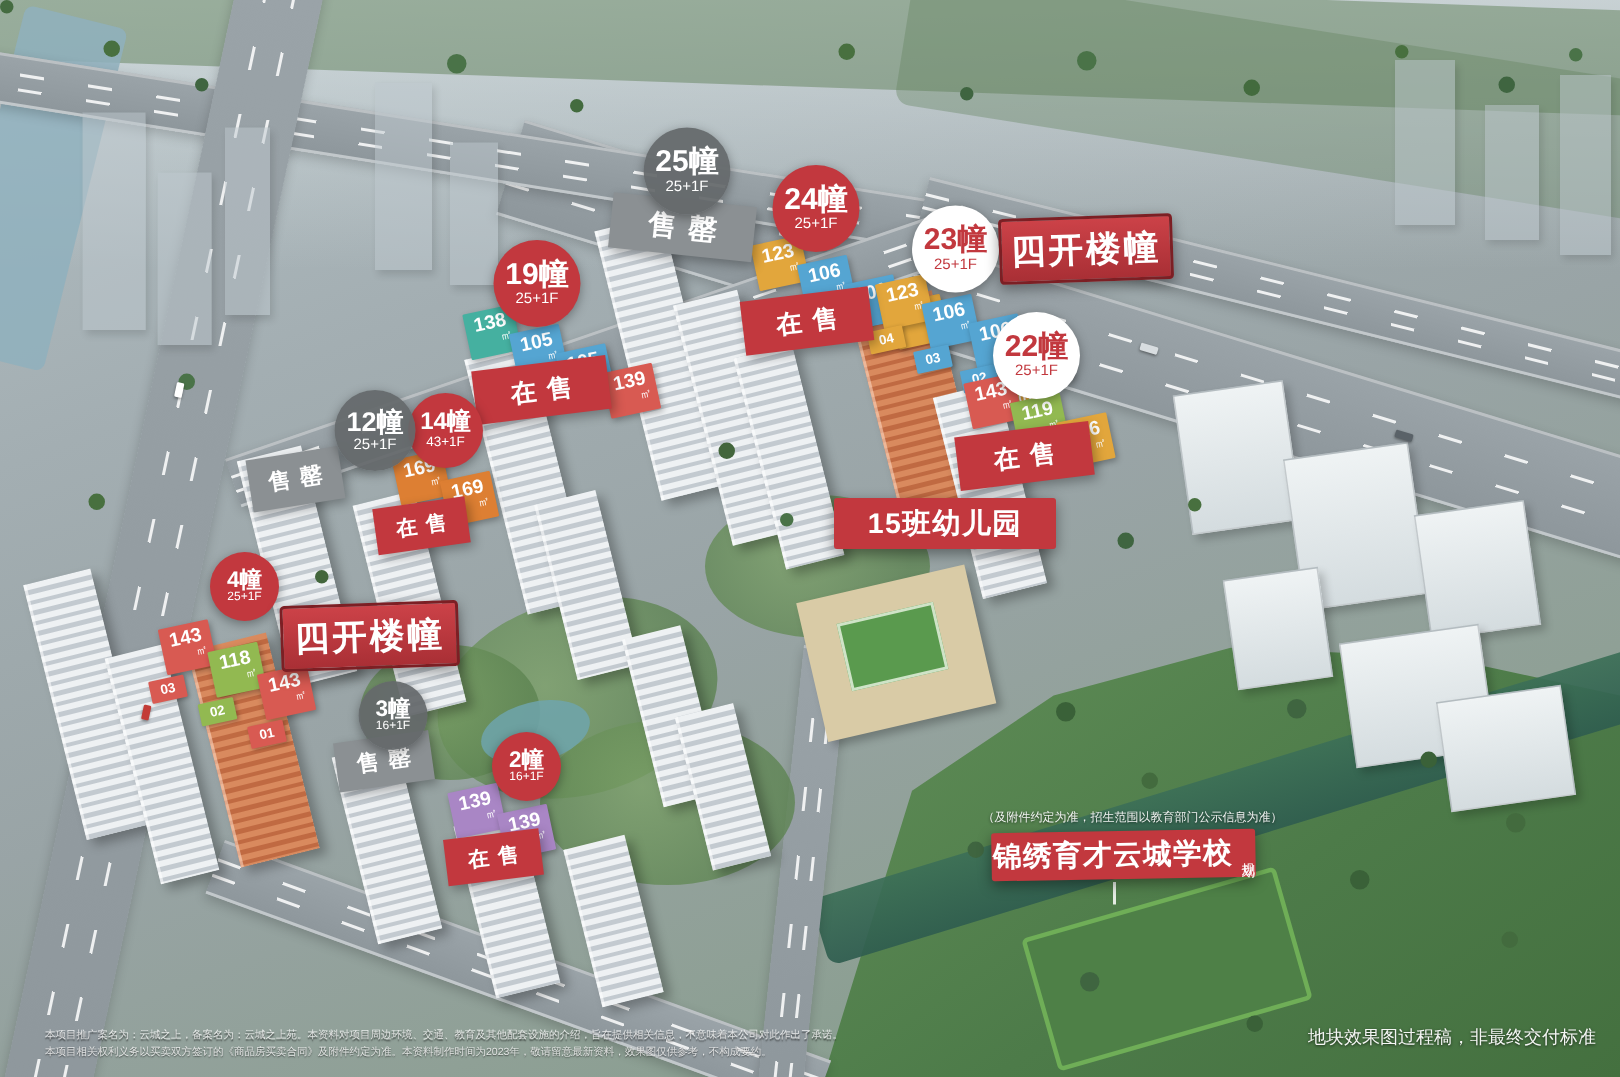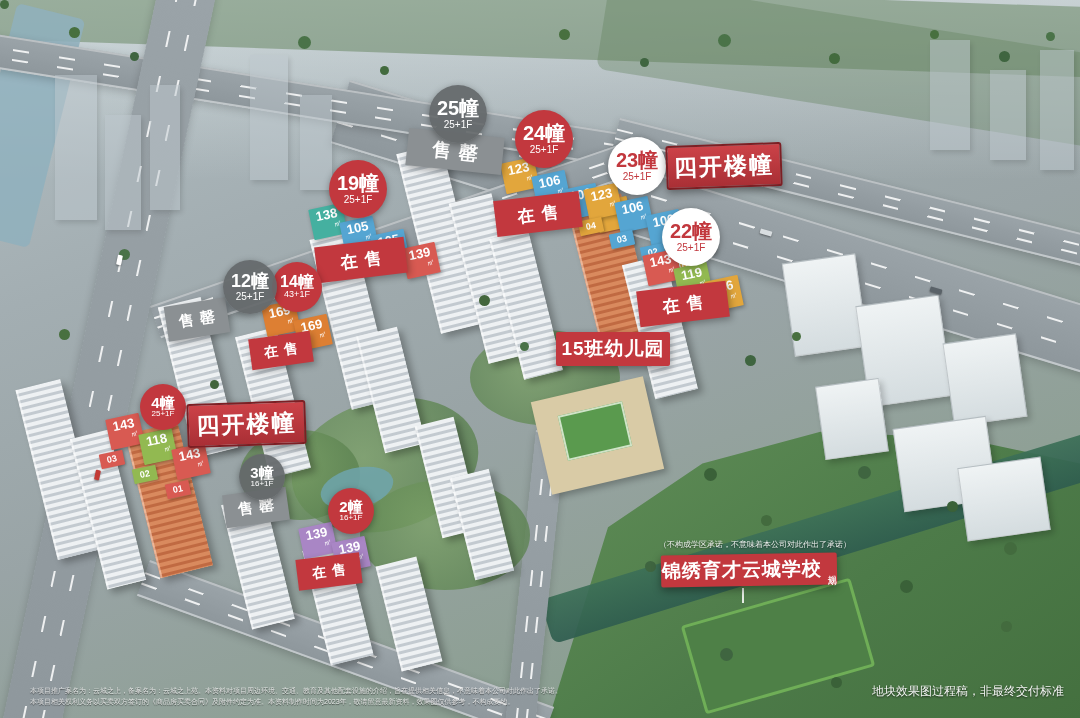--- a/index.html
+++ b/index.html
@@ -257,21 +257,21 @@
       <i>㎡</i>
     </div>
   <div class="sbanner sale" style="left:250px;top:335px;width:62px;height:31px;transform:rotate(-8deg);font-size:14px;">在售</div>
 
   <div class="badge dark b54" style="left:175px;top:260px;margin-left:48px;">
     <span class="bn">12幢</span>
     <span class="bf">25+1F</span>
   </div>
   <div class="sbanner soldout" style="left:166px;top:302px;width:62px;height:35px;transform:rotate(-9deg);font-size:15px;">售罄</div>
 
-  <div class="badge red b46" style="left:140px;top:384px;">
+  <div class="badge red b46" style="left:140px;top:368px;">
     <span class="bn">4幢</span>
     <span class="bf">25+1F</span>
   </div>
   <div class="redlabel fouropen" style="left:187px;top:402px;width:115px;height:40px;transform:rotate(-2deg);">四开楼幢</div>
   <div class="tag c-red" style="left:108px;top:416px;">
       <b>143</b>
       <i>㎡</i>
     </div>
   <div class="tag c-green" style="left:141px;top:431px;">
       <b>118</b>
@@ -298,22 +298,22 @@
   <div class="tag c-purple" style="left:301px;top:525px;">
       <b>139</b>
       <i>㎡</i>
     </div>
   <div class="tag c-purple" style="left:334px;top:539px;">
       <b>139</b>
       <i>㎡</i>
     </div>
   <div class="sbanner sale" style="left:297px;top:556px;width:64px;height:31px;transform:rotate(-7deg);font-size:14px;">在售</div>
 
-  <div class="redlabel flat" style="left:556px;top:332px;width:114px;height:34px;font-size:19px;letter-spacing:1px;">15班幼儿园</div>
-  <div class="note" style="left:630px;top:539px;width:250px;">（不构成学区承诺，不意味着本公司对此作出了承诺）</div>
+  <div class="redlabel flat" style="left:556px;top:332px;width:148px;height:34px;font-size:19px;letter-spacing:1px;">15班幼儿园</div>
+  <div class="note" style="left:630px;top:539px;width:250px;">（及附件约定为准，招生范围以教育部门公示信息为准）</div>
   <div class="redlabel flat" style="left:661px;top:554px;width:176px;height:32px;transform:rotate(-1deg);">
     <span class="schoolmain">锦绣育才云城学校</span>
     <span class="vtag">规划</span>
   </div>
   <div class="leader" style="left:742px;top:588px;height:15px;"></div>
 
   <div class="foot" style="left:30px;top:686px;width:560px;">
     <div>本项目推广案名为：云城之上，备案名为：云城之上苑。本资料对项目周边环境、交通、教育及其他配套设施的介绍，旨在提供相关信息，不意味着本公司对此作出了承诺。</div>
     <div>本项目相关权利义务以买卖双方签订的《商品房买卖合同》及附件约定为准。本资料制作时间为2023年，敬请留意最新资料，效果图仅供参考，不构成要约。</div>
   </div>

